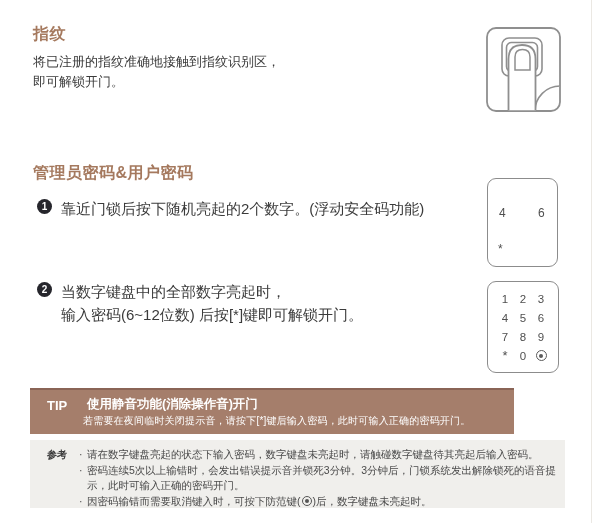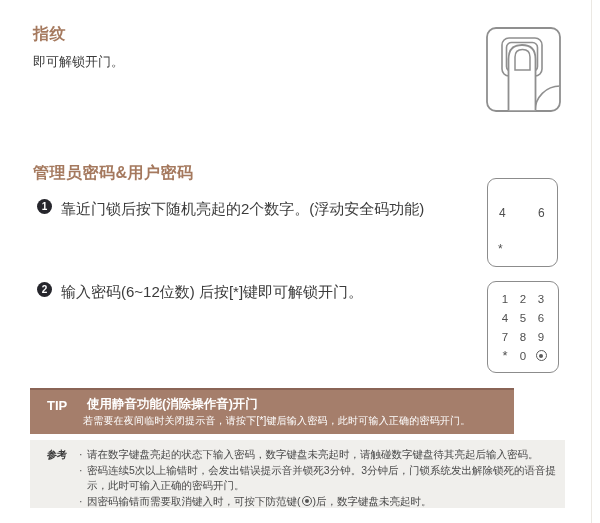--- a/index.html
+++ b/index.html
@@ -87,20 +87,21 @@
   }
 </style>
 </head>
 <body>
 
 <div class="page">
   <div class="page-edge"></div>
 
   <div class="sec-heading" id="fp-heading">指纹</div>
   <div class="body-text" id="fp-para">
+    <div>将已注册的指纹准确地接触到指纹识别区，</div>
     <div>即可解锁开门。</div>
   </div>
   <div id="fp-icon">
     <svg width="78" height="88" viewBox="0 0 78 88" fill="none">
       <rect x="2" y="2" width="73" height="83" rx="9" fill="#fff" stroke="#8f8f8f" stroke-width="1.8"></rect>
       <rect x="17" y="12" width="40" height="38" rx="7" fill="none" stroke="#8f8f8f" stroke-width="1.6"></rect>
       <rect x="21.5" y="16.5" width="31" height="29" rx="5" fill="none" stroke="#8f8f8f" stroke-width="1.6"></rect>
       <path d="M50 85 A25 25 0 0 1 75 60" fill="#fff" stroke="#8f8f8f" stroke-width="1.6"></path>
       <path d="M23.5 84.2 L23.5 33 Q23.5 19 37 19 Q50.5 19 50.5 33 L50.5 84.2" fill="#fff" stroke="#8f8f8f" stroke-width="1.8"></path>
       <path d="M30 44 L30 31 Q30 23.5 37.5 23.5 Q45 23.5 45 31 L45 44 Z" fill="none" stroke="#8f8f8f" stroke-width="1.5"></path>
@@ -116,20 +117,21 @@
 
   <div class="keypad" id="keypad-random">
     <span class="kr-left">4</span>
     <span class="kr-right">6</span>
     <span class="kr-star">*</span>
   </div>
 
   <div class="step" id="step-2">
     <span class="step-num">2</span>
     <span class="step-text">
+      <div>当数字键盘中的全部数字亮起时，</div>
       <div>输入密码(6~12位数) 后按[*]键即可解锁开门。</div>
     </span>
   </div>
 
   <div class="keypad" id="keypad-full">
     <span>1</span>
     <span>2</span>
     <span>3</span>
     <span>4</span>
     <span>5</span>

